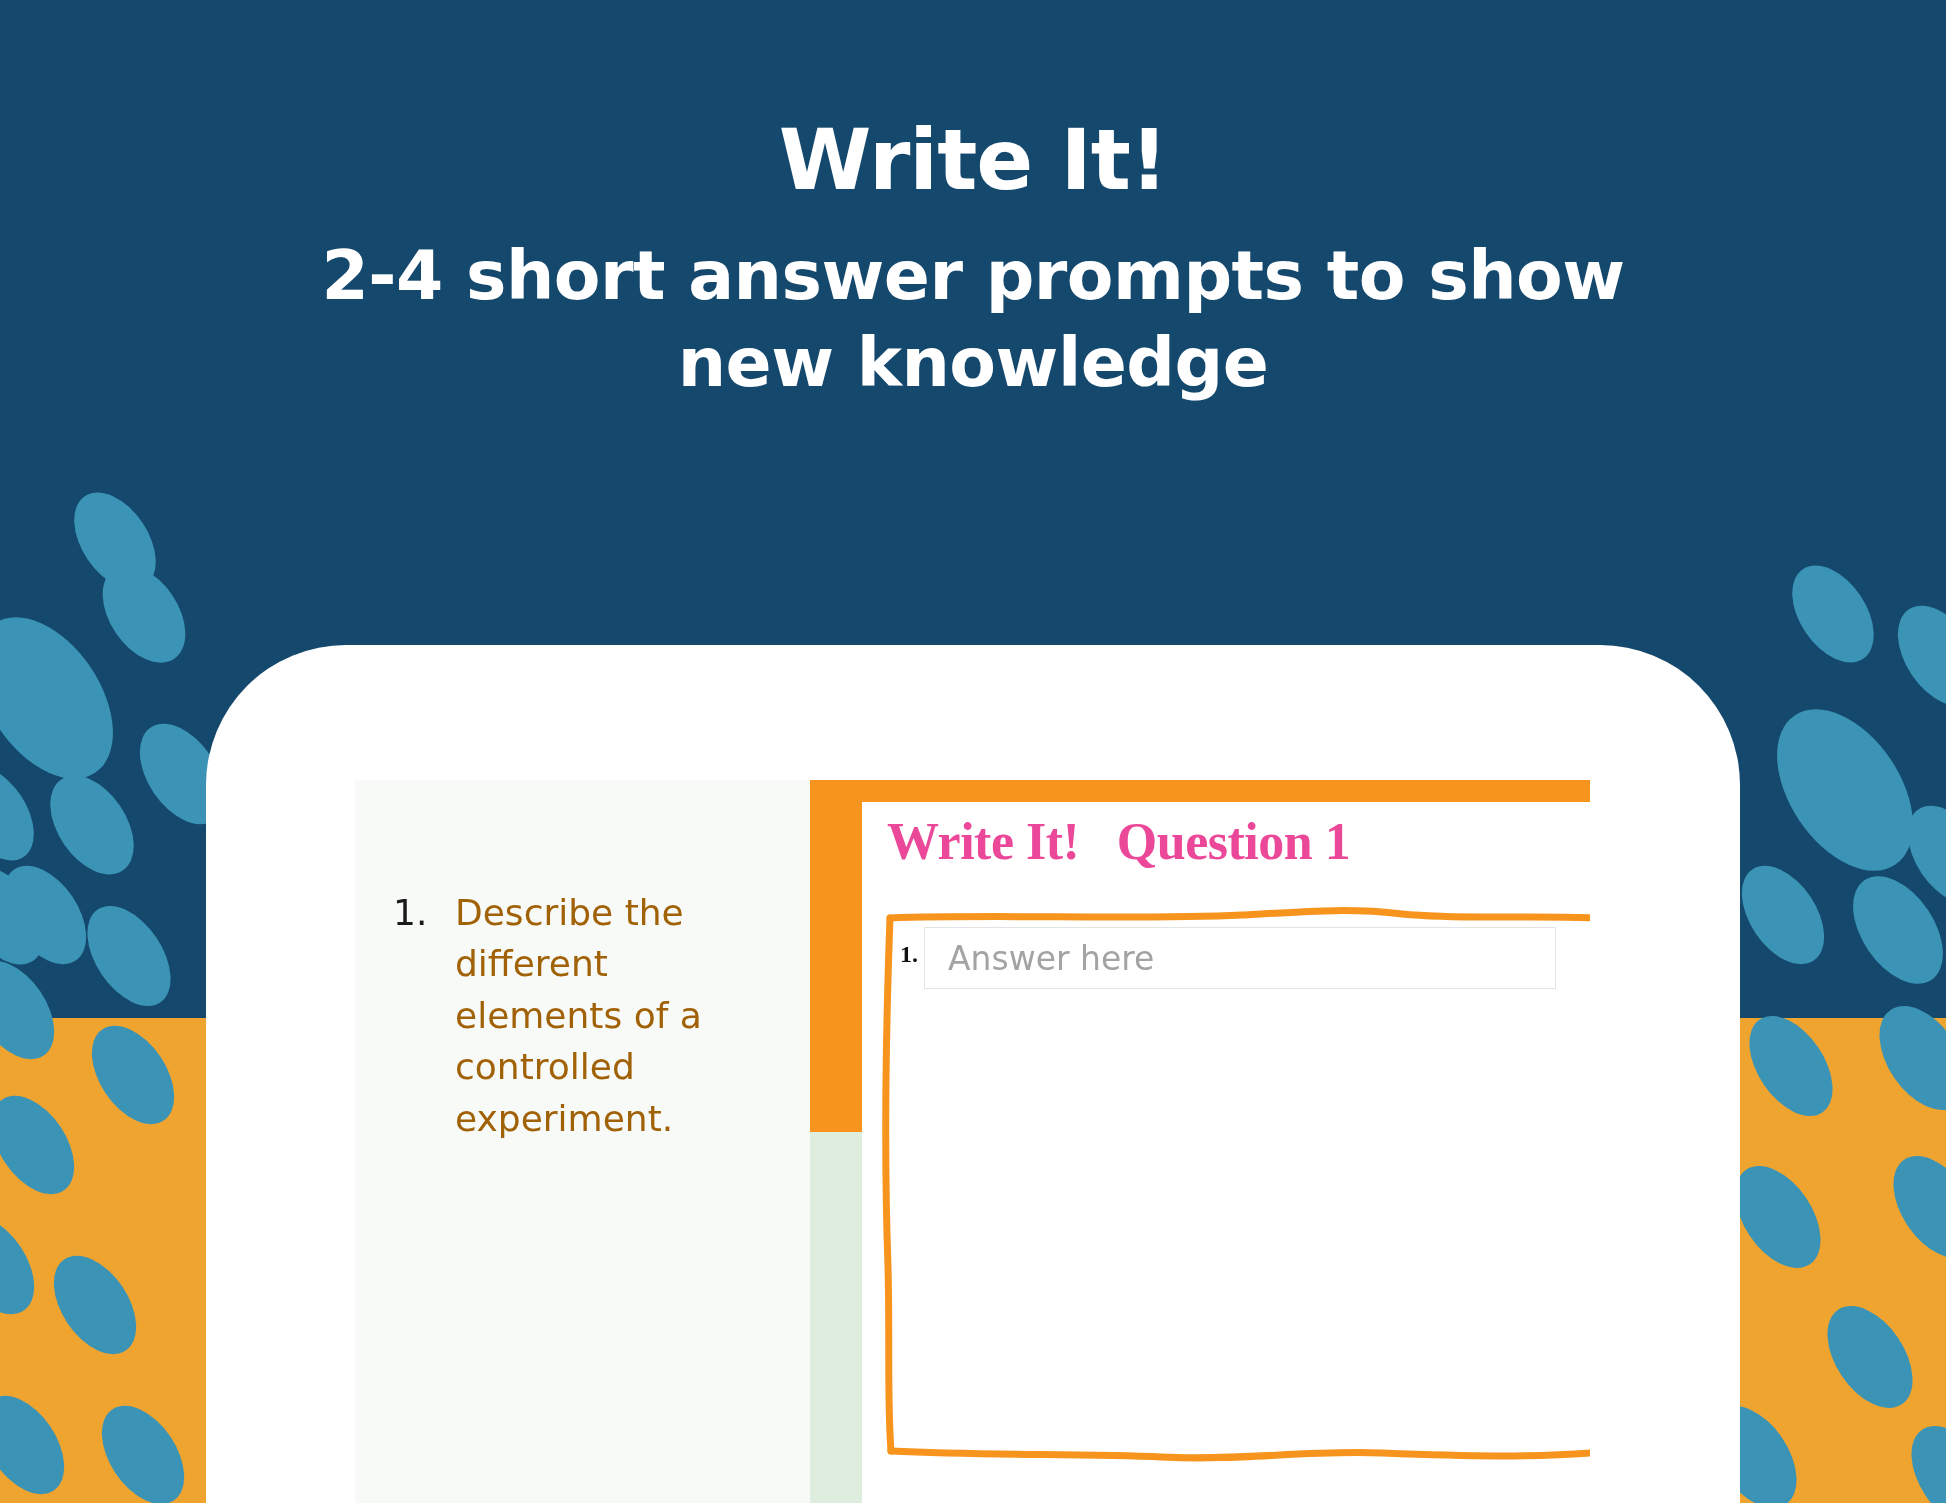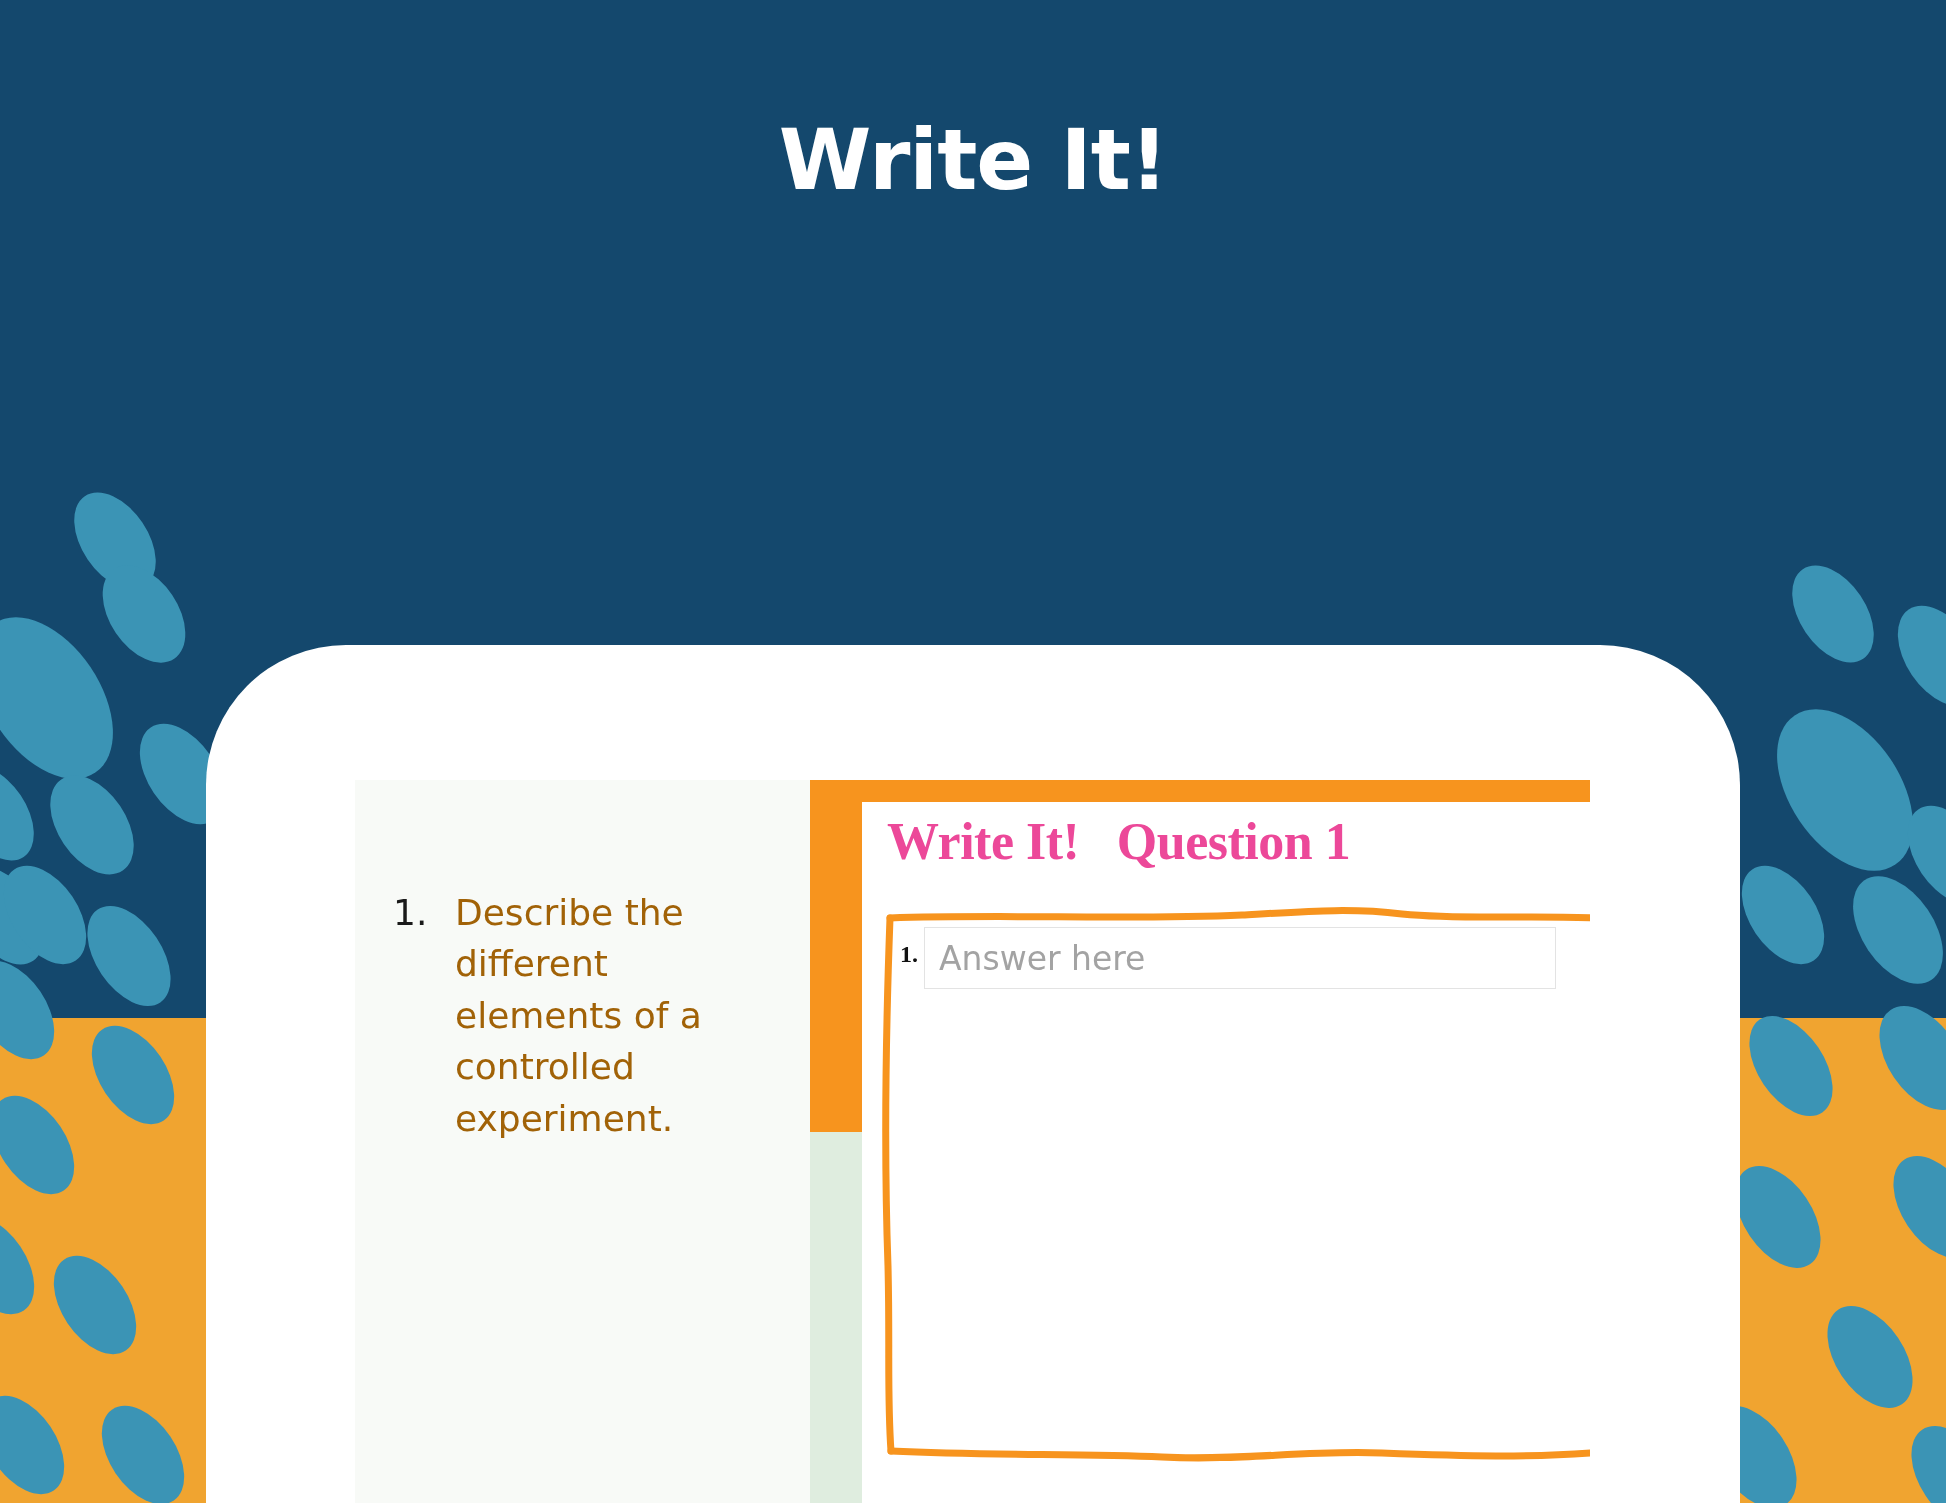--- a/index.html
+++ b/index.html
@@ -167,21 +167,21 @@
     color:#111;
     margin-top:14px;
     margin-right:6px;
   }
   .answer-field {
     width:632px; height:62px;
     background:#FFFFFF;
     border:1px solid #E3E3E3;
     display:flex;
     align-items:center;
-    padding-left:14px;
+    padding-left:23px;
   }
   .answer-placeholder {
     font-family:"DejaVu Sans", sans-serif;
     font-size:33px;
     color:#A3A3A3;
   }
 </style>
 </head>
 <body>
 
@@ -218,20 +218,21 @@
     <div class="blob" style="left:1888px;top:1000px; width:70px; height:116px; transform:rotate(-34deg);"></div>
     <div class="blob" style="left:1744px;top:1160px; width:68px; height:114px; transform:rotate(-34deg);"></div>
     <div class="blob" style="left:1902px;top:1150px; width:68px; height:114px; transform:rotate(-34deg);"></div>
     <div class="blob" style="left:1836px;top:1300px; width:68px; height:114px; transform:rotate(-34deg);"></div>
     <div class="blob" style="left:1720px;top:1400px; width:68px; height:114px; transform:rotate(-34deg);"></div>
     <div class="blob" style="left:1920px;top:1420px; width:68px; height:114px; transform:rotate(-34deg);"></div>
   </div>
 
   <div class="hero">
     <div class="hero-title">Write It!</div>
+    <div class="hero-sub">2-4 short answer prompts to show new knowledge</div>
   </div>
 
   <div class="card">
 
     <div class="slide">
 
       <div class="slide-left">
         <div class="qlist">
           <div class="qitem">
             <span class="qnum">1.</span>

